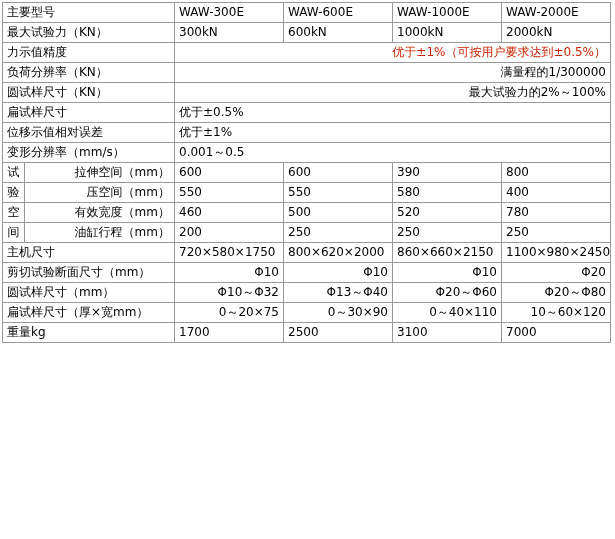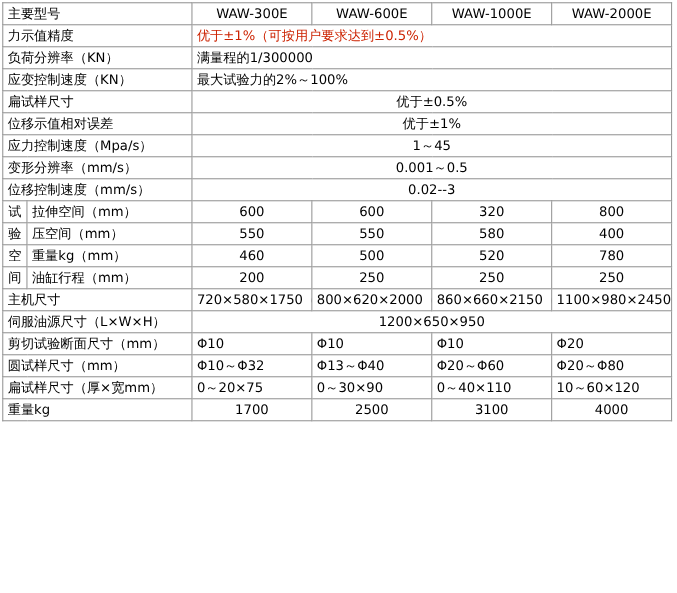--- a/index.html
+++ b/index.html
@@ -33,22 +33,22 @@
   }
   
   col.c-label-a { width: 22px; }
   col.c-label-b { width: 150px; }
   col.c-data { width: 109px; }
 
   td.label {
     text-align: left;
     font-weight: normal;
   }
-  td.center { text-align: center; }
-  td.left { text-align: left; }
+  td.center { text-align: left; }
+  td.left { text-align: right; }
   td.vert {
     text-align: center;
     vertical-align: middle;
     width: 22px;
     padding: 0;
   }
   td.red { color: #cc2200; }
   .twoline { line-height: 14px; white-space: normal; }
 </style>
 </head>
@@ -65,81 +65,80 @@
   </colgroup>
   <tbody>
     <tr>
       <td class="label" colspan="2">主要型号</td>
       <td class="center">WAW-300E</td>
       <td class="center">WAW-600E</td>
       <td class="center">WAW-1000E</td>
       <td class="center">WAW-2000E</td>
     </tr>
 
+    <tr>
+      <td class="label" colspan="2">最大试验力（KN）</td>
+      <td class="center">300kN</td>
+      <td class="center">600kN</td>
+      <td class="center">1000kN</td>
+      <td class="center">2000kN</td>
+    </tr>
 
     <tr>
       <td class="label" colspan="2">力示值精度</td>
       <td class="left red" colspan="4">优于±1%（可按用户要求达到±0.5%）</td>
     </tr>
 
     <tr>
       <td class="label" colspan="2">负荷分辨率（KN）</td>
       <td class="left" colspan="4">满量程的1/300000</td>
     </tr>
 
     <tr>
-      <td class="label" colspan="2">应变控制速度（KN）</td>
+      <td class="label" colspan="2">圆试样尺寸（KN）</td>
       <td class="left" colspan="4">最大试验力的2%～100%</td>
     </tr>
 
     <tr>
       <td class="label" colspan="2">扁试样尺寸</td>
       <td class="center" colspan="4">优于±0.5%</td>
     </tr>
 
 
     <tr>
       <td class="label" colspan="2">位移示值相对误差</td>
       <td class="center" colspan="4">优于±1%</td>
     </tr>
 
-    <tr>
-      <td class="label" colspan="2">应力控制速度（Mpa/s）</td>
-      <td class="center" colspan="4">1～45</td>
-    </tr>
 
     <tr>
       <td class="label" colspan="2">变形分辨率（mm/s）</td>
       <td class="center" colspan="4">0.001～0.5</td>
     </tr>
 
-    <tr>
-      <td class="label" colspan="2">位移控制速度（mm/s）</td>
-      <td class="center" colspan="4">0.02--3</td>
-    </tr>
 
     <tr>
       <td class="vert">试</td>
       <td class="left">拉伸空间（mm）</td>
       <td class="center">600</td>
       <td class="center">600</td>
-      <td class="center">320</td>
+      <td class="center">390</td>
       <td class="center">800</td>
     </tr>
     <tr>
       <td class="vert">验</td>
       <td class="left">压空间（mm）</td>
       <td class="center">550</td>
       <td class="center">550</td>
       <td class="center">580</td>
       <td class="center">400</td>
     </tr>
     <tr>
       <td class="vert">空</td>
-      <td class="left">重量kg（mm）</td>
+      <td class="left">有效宽度（mm）</td>
       <td class="center">460</td>
       <td class="center">500</td>
       <td class="center">520</td>
       <td class="center">780</td>
     </tr>
     <tr>
       <td class="vert">间</td>
       <td class="left">油缸行程（mm）</td>
       <td class="center">200</td>
       <td class="center">250</td>
@@ -148,24 +147,20 @@
     </tr>
 
     <tr>
       <td class="label" colspan="2">主机尺寸</td>
       <td class="center twoline">720×580×1750（最高1950）</td>
       <td class="center twoline">800×620×2000（最高2250）</td>
       <td class="center twoline">860×660×2150（最高2400）</td>
       <td class="center twoline">1100×980×2450（2700）</td>
     </tr>
 
-    <tr>
-      <td class="label" colspan="2">伺服油源尺寸（L×W×H）</td>
-      <td class="center" colspan="4">1200×650×950</td>
-    </tr>
 
 
     <tr>
       <td class="label" colspan="2">剪切试验断面尺寸（mm）</td>
       <td class="left">Φ10</td>
       <td class="left">Φ10</td>
       <td class="left">Φ10</td>
       <td class="left">Φ20</td>
     </tr>
 
@@ -184,16 +179,16 @@
       <td class="left">0～40×110</td>
       <td class="left">10～60×120</td>
     </tr>
 
 
     <tr>
       <td class="label" colspan="2">重量kg</td>
       <td class="center">1700</td>
       <td class="center">2500</td>
       <td class="center">3100</td>
-      <td class="center">4000</td>
+      <td class="center">7000</td>
     </tr>
   </tbody>
 </table>
 
 </body></html>

